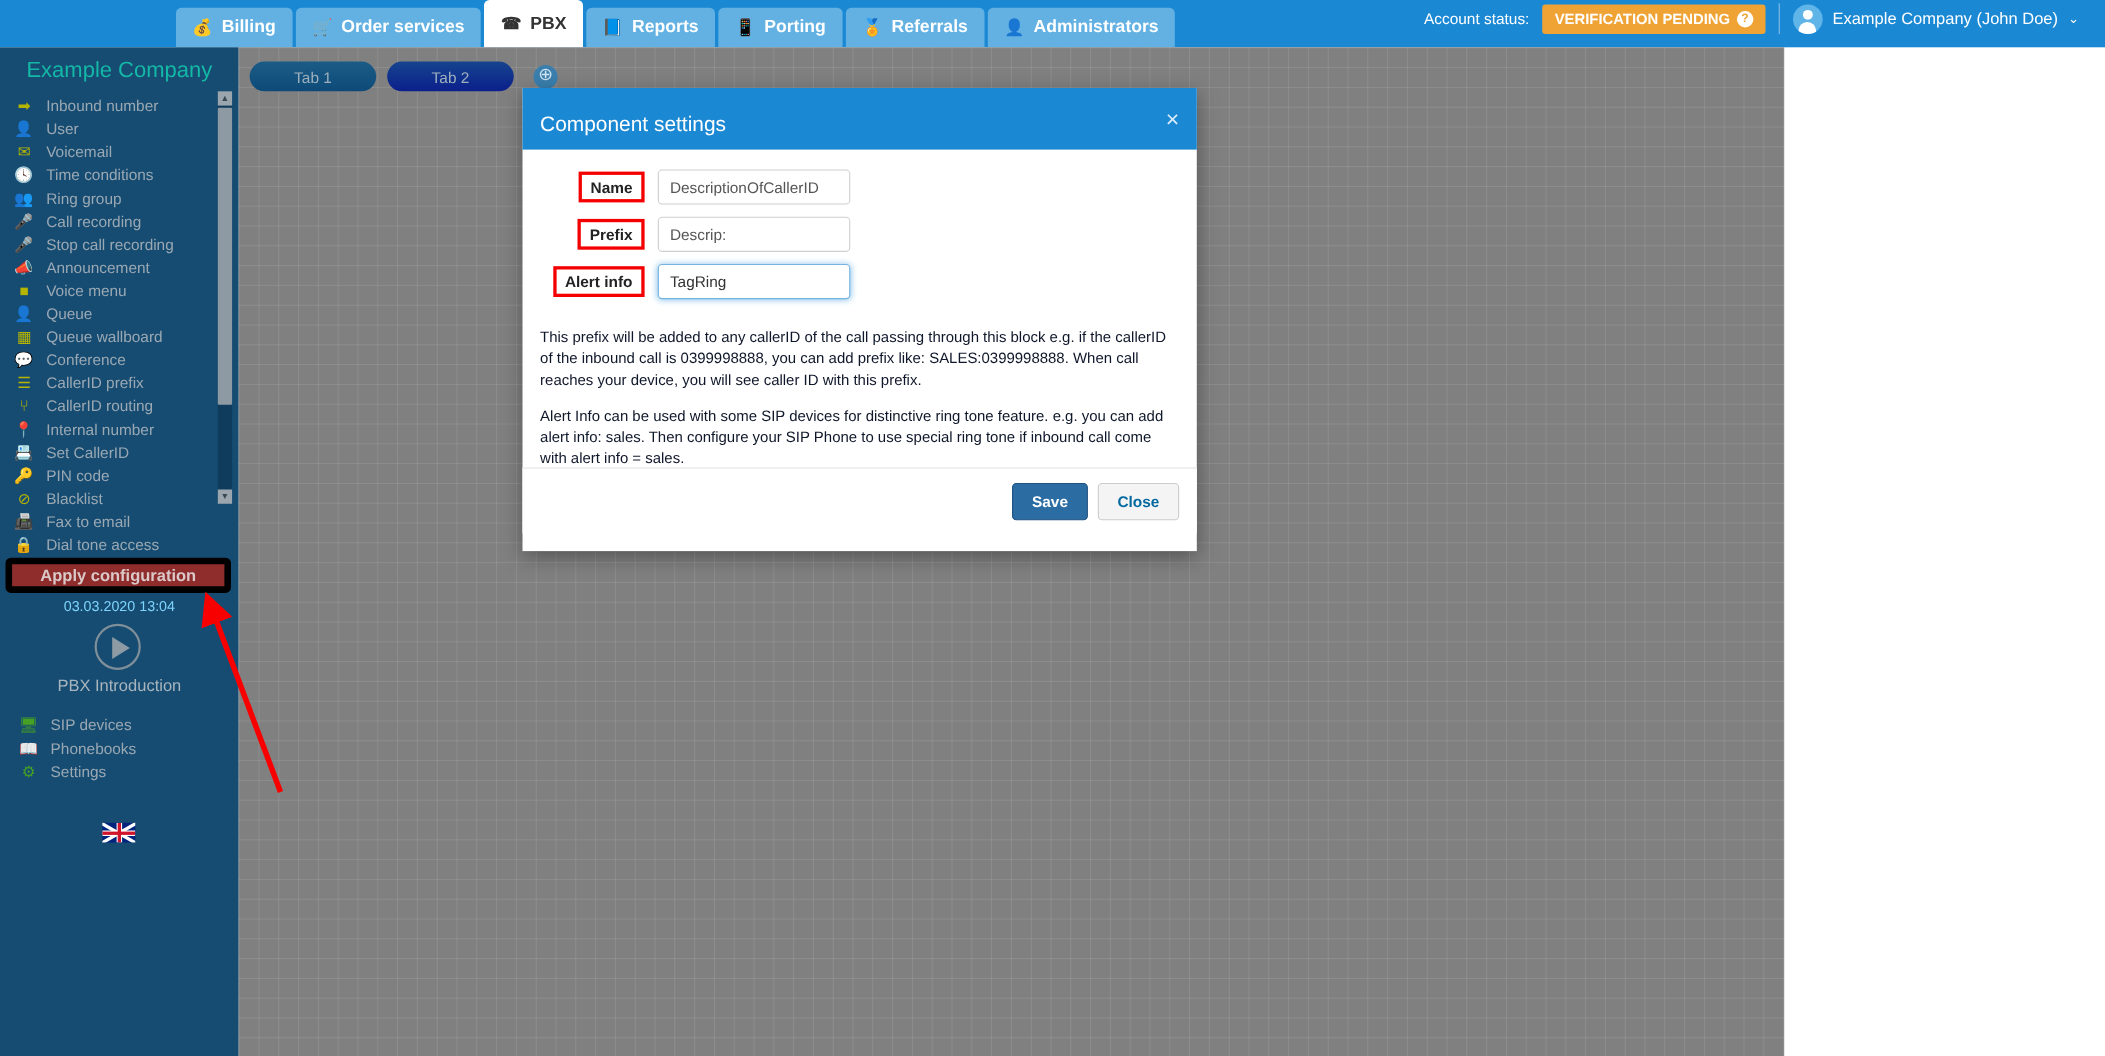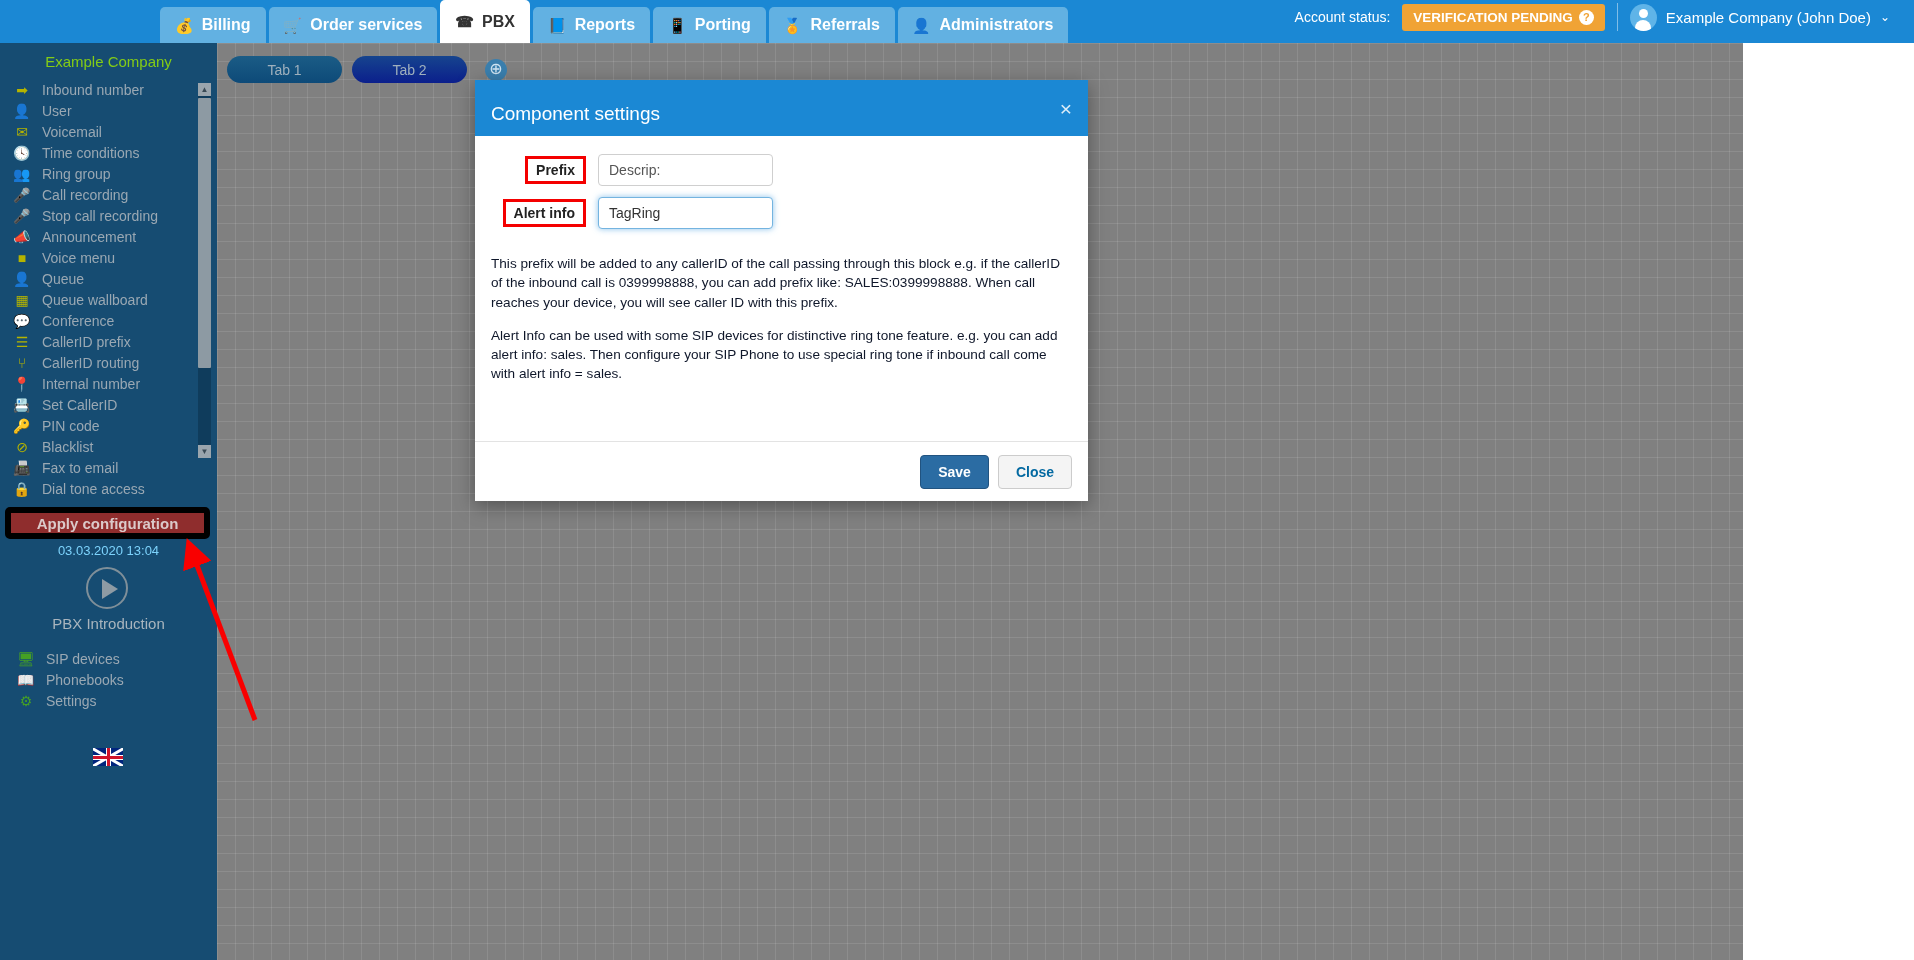--- a/index.html
+++ b/index.html
@@ -79,22 +79,22 @@
 
   
   #sidebar {
     position: absolute; left: 0; top: 43px;
     width: 217px; height: 917px;
     background: #164c72;
     color: #b8c4cc;
   }
   #company-name {
     text-align: center;
-    color: #84cc16;
-    font-size: 15px;
+    color: #14b8a6;
+    font-size: 20px;
     padding: 10px 0 9px 0;
   }
   #menu-list { position: relative; height: 424px; overflow: hidden; padding-left: 8px; }
   .menu-item {
     display: flex; align-items: center;
     gap: 10px;
     height: 21px;
     font-size: 14px;
     color: #9aa8b3;
     cursor: pointer;
@@ -172,21 +172,21 @@
   #flag .fd1 { transform: rotate(30deg); }
   #flag .fd2 { transform: rotate(-30deg); }
   #flag .fc-h { position: absolute; left: 0; top: 6.5px; width: 30px; height: 5px; background: #ffffff; }
   #flag .fc-v { position: absolute; left: 12.5px; top: 0; width: 5px; height: 18px; background: #ffffff; }
   #flag .fc-h2 { position: absolute; left: 0; top: 7.5px; width: 30px; height: 3px; background: #cf142b; }
   #flag .fc-v2 { position: absolute; left: 13.5px; top: 0; width: 3px; height: 18px; background: #cf142b; }
 
   
   #canvas {
     position: absolute; left: 217px; top: 43px;
-    width: 1526px; height: 917px;
+    width: 1405px; height: 917px;
     background-color: #808080;
     background-image:
       linear-gradient(to right, rgba(255,255,255,.10) 1px, transparent 1px),
       linear-gradient(to bottom, rgba(255,255,255,.10) 1px, transparent 1px);
     background-size: 18px 18px;
   }
   #tabstrip { position: absolute; left: 10px; top: 13px; display: flex; align-items: center; gap: 10px; }
   .ctab {
     width: 115px; height: 27px;
     border-radius: 14px;
@@ -248,21 +248,21 @@
     color: #333333;
   }
   #desc-block { padding: 14px 16px 0 16px; }
   #desc-block p {
     margin: 0 0 14px 0;
     font-size: 13.6px;
     line-height: 1.42;
     color: #0f172a;
   }
   #modal-footer {
-    position: absolute; left: 0; bottom: 0;
+    position: absolute; left: 0; bottom: 16px;
     width: 613px; height: 60px;
     border-top: 1px solid #e3e3e3;
     display: flex; align-items: center; justify-content: flex-end;
     padding-right: 16px; gap: 9px;
     background: #ffffff;
   }
   .btn {
     font-size: 14px; font-weight: bold;
     padding: 8px 17px;
     border-radius: 4px;
@@ -457,20 +457,26 @@
 
 <div id="modal">
   <div id="modal-header">
     <span id="modal-title">Component settings</span>
     <span id="modal-close">×</span>
   </div>
 
   <div id="modal-body">
       <div class="form-row">
         <div class="form-label-wrap">
+          <span class="form-label">Name</span>
+        </div>
+        <input class="form-input" type="text" value="DescriptionOfCallerID" style="">
+      </div>
+      <div class="form-row">
+        <div class="form-label-wrap">
           <span class="form-label">Prefix</span>
         </div>
         <input class="form-input" type="text" value="Descrip:" style="">
       </div>
       <div class="form-row">
         <div class="form-label-wrap">
           <span class="form-label">Alert info</span>
         </div>
         <input class="form-input focused" type="text" value="TagRing" style="">
       </div>

